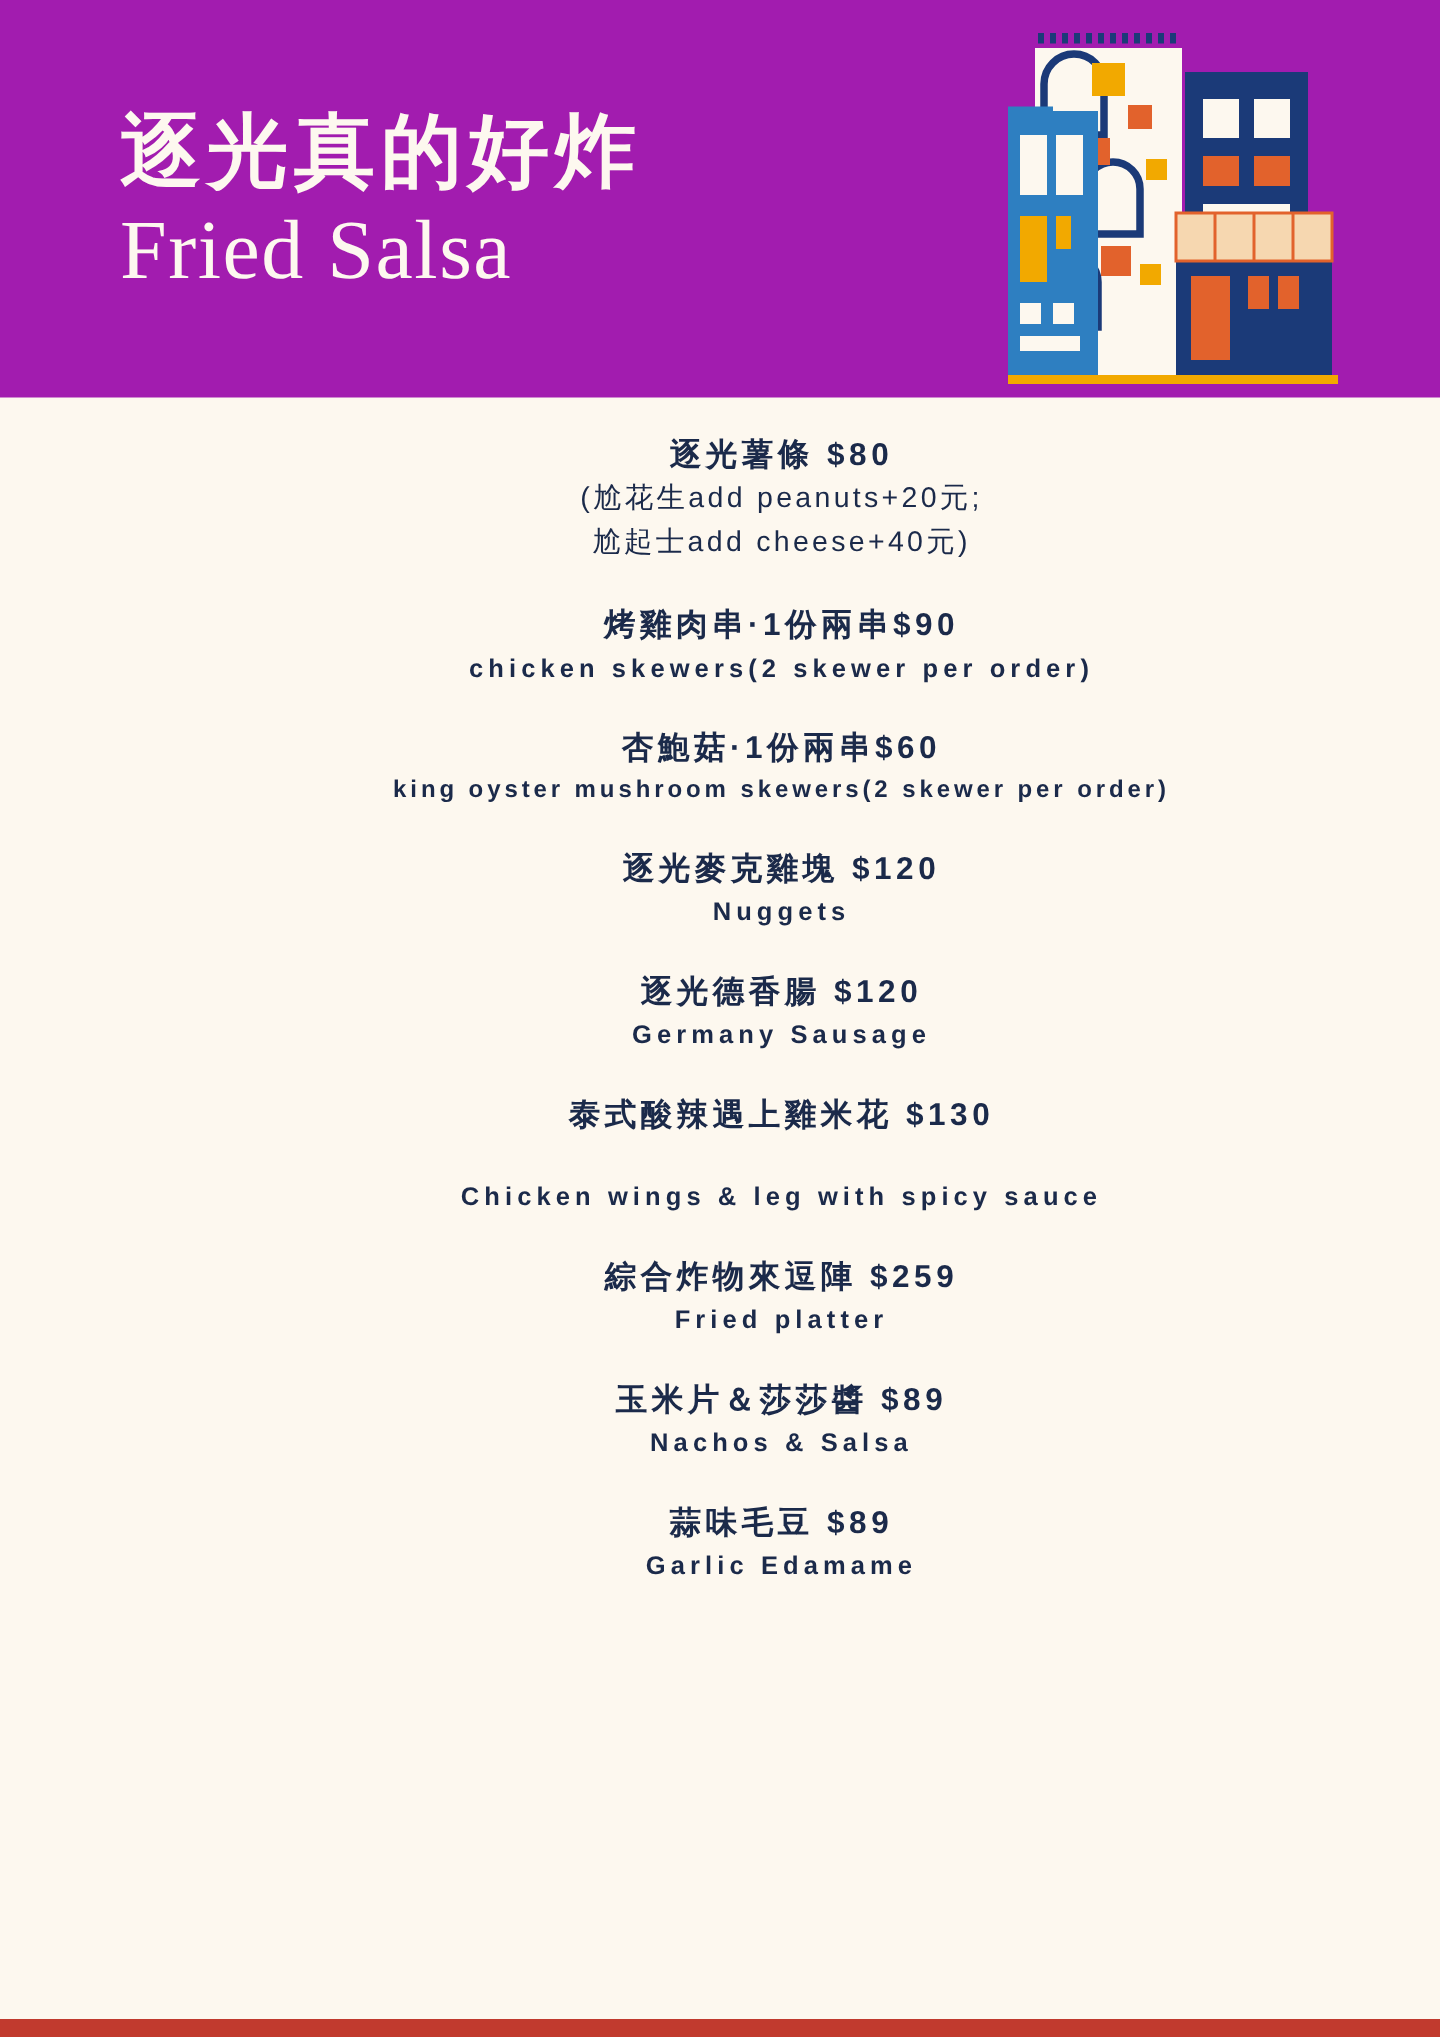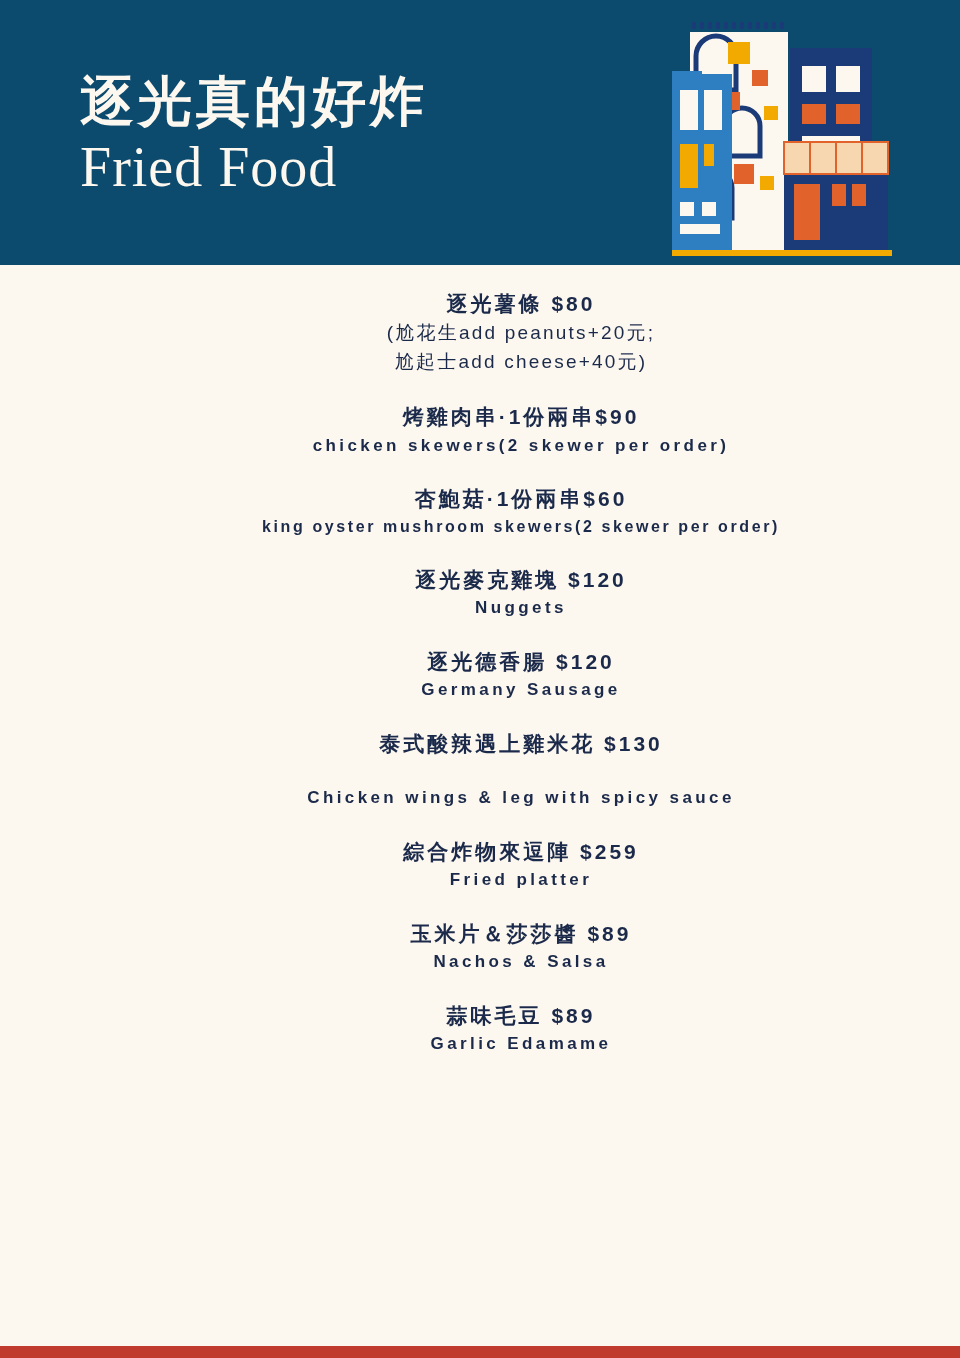--- a/index.html
+++ b/index.html
@@ -13,21 +13,21 @@
     font-family: "Liberation Sans", sans-serif;
     overflow: hidden;
     position: relative;
   }
 
   
   .header {
     position: relative;
     width: 960px;
     height: 265px;
-    background: #0c4a6e;
+    background: #a21caf;
     overflow: hidden;
   }
   .header-titles {
     position: absolute;
     left: 80px;
     top: 72px;
     color: #fdf8ef;
   }
   .title-zh {
     font-family: "Liberation Sans", sans-serif;
@@ -108,21 +108,21 @@
     background: #c13a2e;
   }
 </style>
 </head>
 <body>
 
 <div class="header">
 
   <div class="header-titles">
     <div class="title-zh">逐光真的好炸</div>
-    <div class="title-en">Fried Food</div>
+    <div class="title-en">Fried Salsa</div>
   </div>
 
   <div class="illustration">
     <svg width="280" height="250" viewBox="0 0 280 250" xmlns="http://www.w3.org/2000/svg">
 
       <g fill="#1b3a78">
         <rect x="20" y="6" width="4" height="7"></rect>
           <rect x="28" y="6" width="4" height="7"></rect>
         <rect x="36" y="6" width="4" height="7"></rect>
           <rect x="44" y="6" width="4" height="7"></rect>

